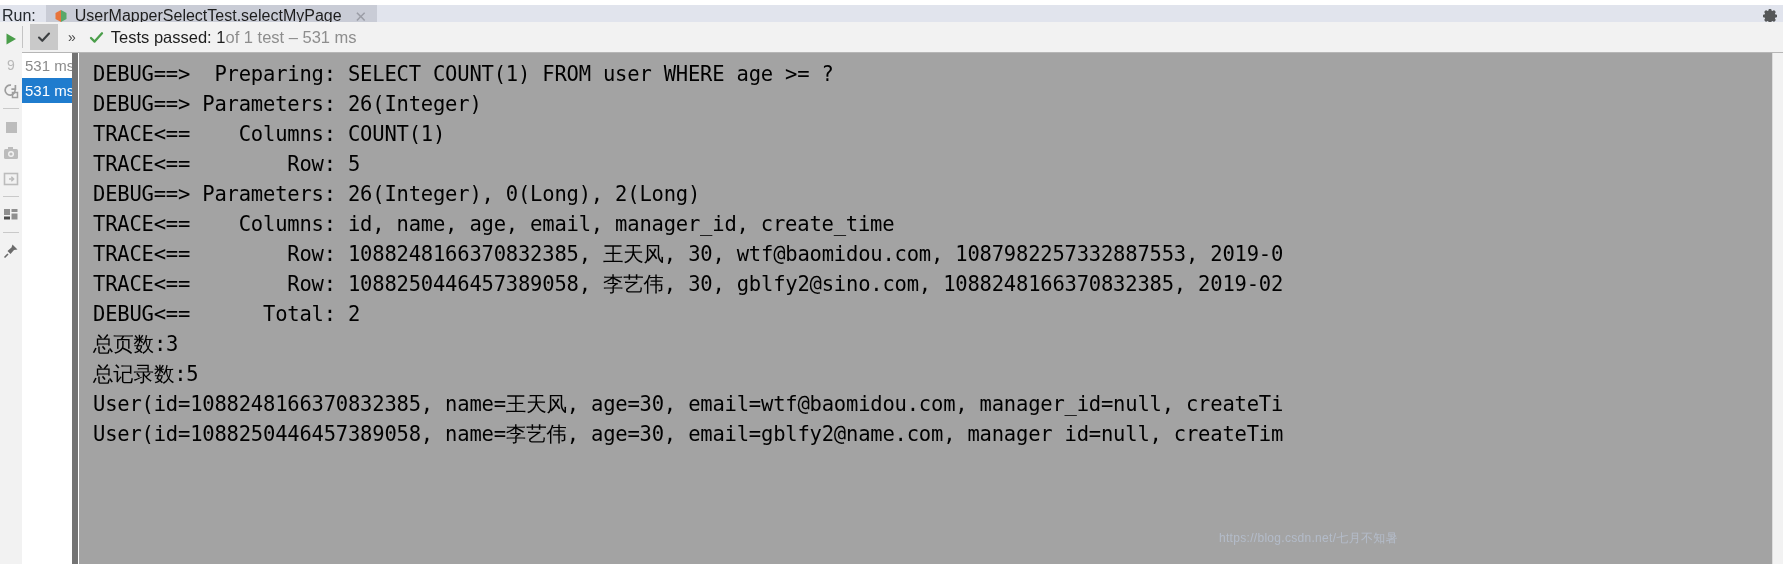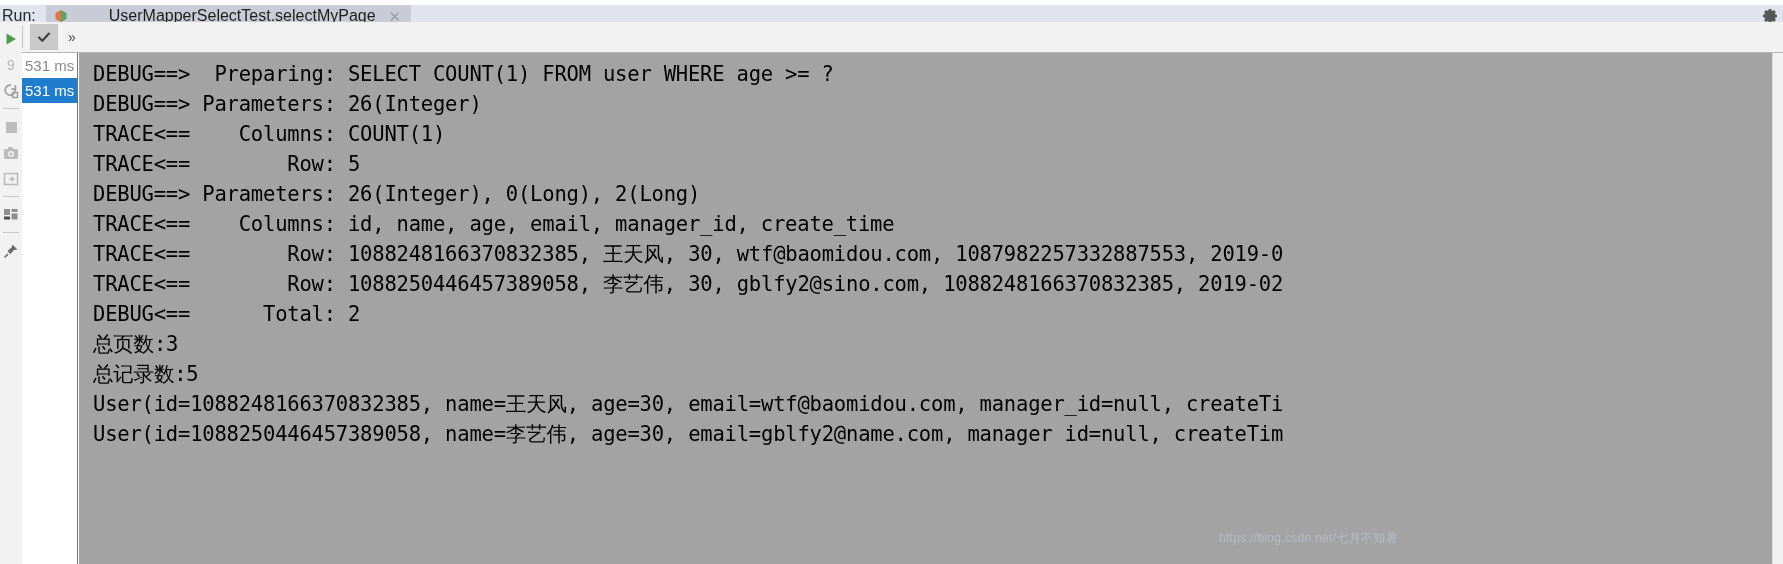--- a/index.html
+++ b/index.html
@@ -52,21 +52,20 @@
   }
   .tab-icon {
     width: 14px; height: 14px;
     position: relative;
     flex: 0 0 auto;
   }
   .tab-title {
     font-size: 16px;
     color: #1d1d1d;
     white-space: nowrap;
-    margin-left: 34px;
   }
   .tab-close {
     font-size: 15px;
     color: #9b9da6;
     line-height: 1;
     margin-left: 6px;
     cursor: pointer;
   }
   .gear-btn {
     position: absolute;
@@ -141,21 +140,21 @@
     margin: 7px 0 2px 0;
     flex: 0 0 auto;
   }
 
   
   .treepanel {
     position: absolute;
     left: 22px; top: 53px;
     width: 56px; height: 511px;
     background: #ffffff;
-    border-right: 1px solid #737373;
+    border-right: 6px solid #737373;
     box-sizing: border-box;
     overflow: hidden;
   }
   .tree-row {
     height: 25px;
     display: flex;
     align-items: center;
     padding-left: 3px;
     box-sizing: border-box;
     font-size: 15px;
@@ -241,20 +240,29 @@
     <div class="tb2-sep"></div>
 
     <div class="chk-box">
       <svg width="16" height="16" viewBox="0 0 16 16">
         <path d="M3 8.5 L6.3 11.8 L13 4.5" stroke="#3c3f41" stroke-width="2.1" fill="none" stroke-linecap="round" stroke-linejoin="round"></path>
       </svg>
     </div>
 
     <span class="dbl-chev">»</span>
 
+    <div class="status-wrap">
+      <span class="status-check">
+        <svg width="15" height="15" viewBox="0 0 15 15">
+          <path d="M2 8 L5.6 11.6 L13 3.3" stroke="#4a9e4a" stroke-width="2.3" fill="none" stroke-linecap="round" stroke-linejoin="round"></path>
+        </svg>
+      </span>
+      <span class="st-strong">Tests passed: 1</span>
+      <span class="st-dim"> of 1 test – 531 ms</span>
+    </div>
   </div>
 
   <div class="rail">
 
     <div class="rail-ico">
       <svg width="14" height="14" viewBox="0 0 14 14">
         <path d="M2.5 1.5 L12 7 L2.5 12.5 Z" fill="#4a9e4a"></path>
       </svg>
     </div>
 

